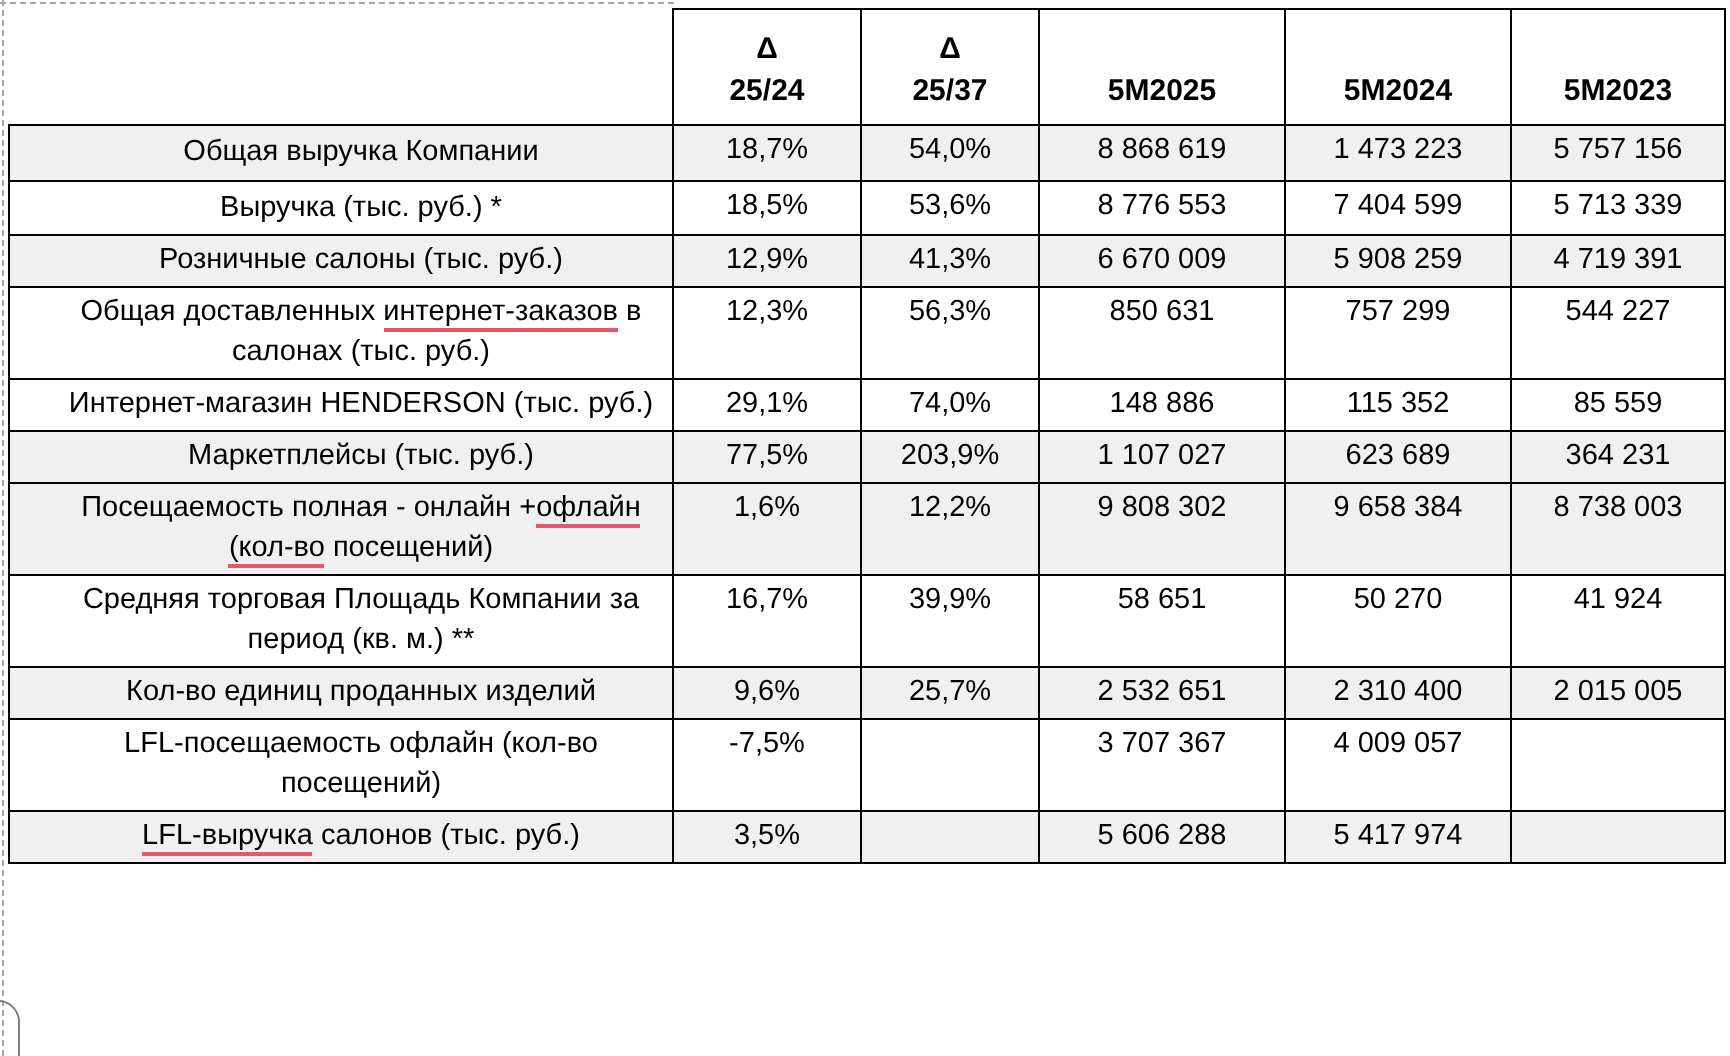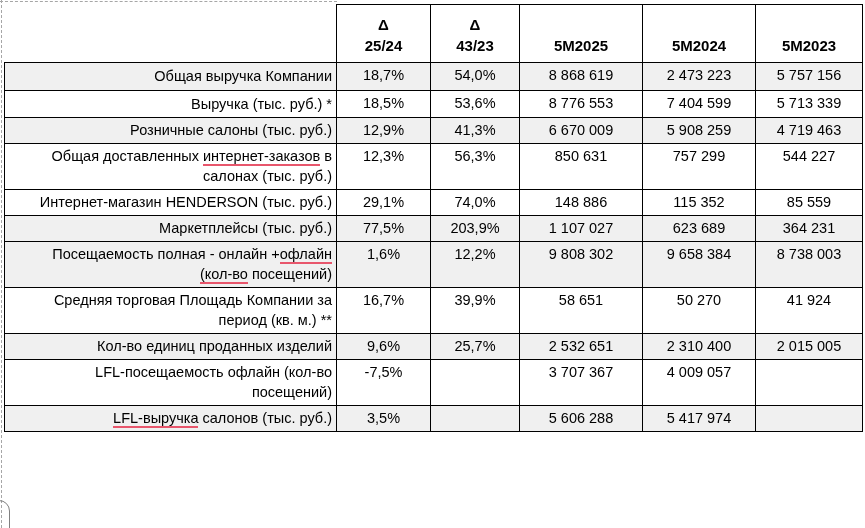--- a/index.html
+++ b/index.html
@@ -19,21 +19,21 @@
     margin:4px 0 0 4px;
   }
   th, td { border:1px solid #000; overflow:hidden; }
   th.corner { border:none; background:#fff; }
   th.colhead {
     background:#fff; font-weight:bold; font-size:15px;
     text-align:center; vertical-align:bottom; padding:0 2px 5px 2px;
   }
   th.colhead .hl { display:block; line-height:1.45; }
   td.lbl {
-    font-size:14.5px; line-height:1.38; text-align:right; vertical-align:middle;
+    font-size:14.5px; line-height:1.38; text-align:center; vertical-align:middle;
     padding:2px 4px 3px 24px; background:#fff;
   }
   td.val {
     font-size:14.5px; text-align:center; vertical-align:top;
     padding:4px 2px 0 2px; white-space:nowrap; background:#fff;
   }
   tr.shade td { background:var(--shade); }
   tr.hdr { height:58px; }
   tr.r0 { height:28px; } tr.r1 { height:27px; } tr.r2 { height:24px; }
   tr.r3 { height:44px; } tr.r4 { height:42px; } tr.r5 { height:25px; }
@@ -61,59 +61,59 @@
   </colgroup>
   <tbody>
   <tr class="hdr">
     <th class="corner"></th>
     <th class="colhead">
       <span class="hl">Δ</span>
       <span class="hl">25/24</span>
     </th>
     <th class="colhead">
       <span class="hl">Δ</span>
-      <span class="hl">43/23</span>
+      <span class="hl">25/37</span>
     </th>
     <th class="colhead">
       <span class="hl"></span>
       <span class="hl">5M2025</span>
     </th>
     <th class="colhead">
       <span class="hl"></span>
       <span class="hl">5M2024</span>
     </th>
     <th class="colhead">
       <span class="hl"></span>
       <span class="hl">5M2023</span>
     </th>
   </tr>
 
   <tr class="r0 shade">
     <td class="lbl"><span>Общая выручка Компании</span></td>
     <td class="val">18,7%</td>
     <td class="val">54,0%</td>
     <td class="val">8 868 619</td>
-    <td class="val">2 473 223</td>
+    <td class="val">1 473 223</td>
     <td class="val">5 757 156</td>
   </tr>
   <tr class="r1">
     <td class="lbl"><span>Выручка (тыс. руб.) *</span></td>
     <td class="val">18,5%</td>
     <td class="val">53,6%</td>
     <td class="val">8 776 553</td>
     <td class="val">7 404 599</td>
     <td class="val">5 713 339</td>
   </tr>
   <tr class="r2 shade">
     <td class="lbl"><span>Розничные салоны (тыс. руб.)</span></td>
     <td class="val">12,9%</td>
     <td class="val">41,3%</td>
     <td class="val">6 670 009</td>
     <td class="val">5 908 259</td>
-    <td class="val">4 719 463</td>
+    <td class="val">4 719 391</td>
   </tr>
   <tr class="r3">
     <td class="lbl"><span>Общая доставленных </span><span class="sq">интернет-заказов</span><span> в салонах (тыс. руб.)</span></td>
     <td class="val">12,3%</td>
     <td class="val">56,3%</td>
     <td class="val">850 631</td>
     <td class="val">757 299</td>
     <td class="val">544 227</td>
   </tr>
   <tr class="r5">

